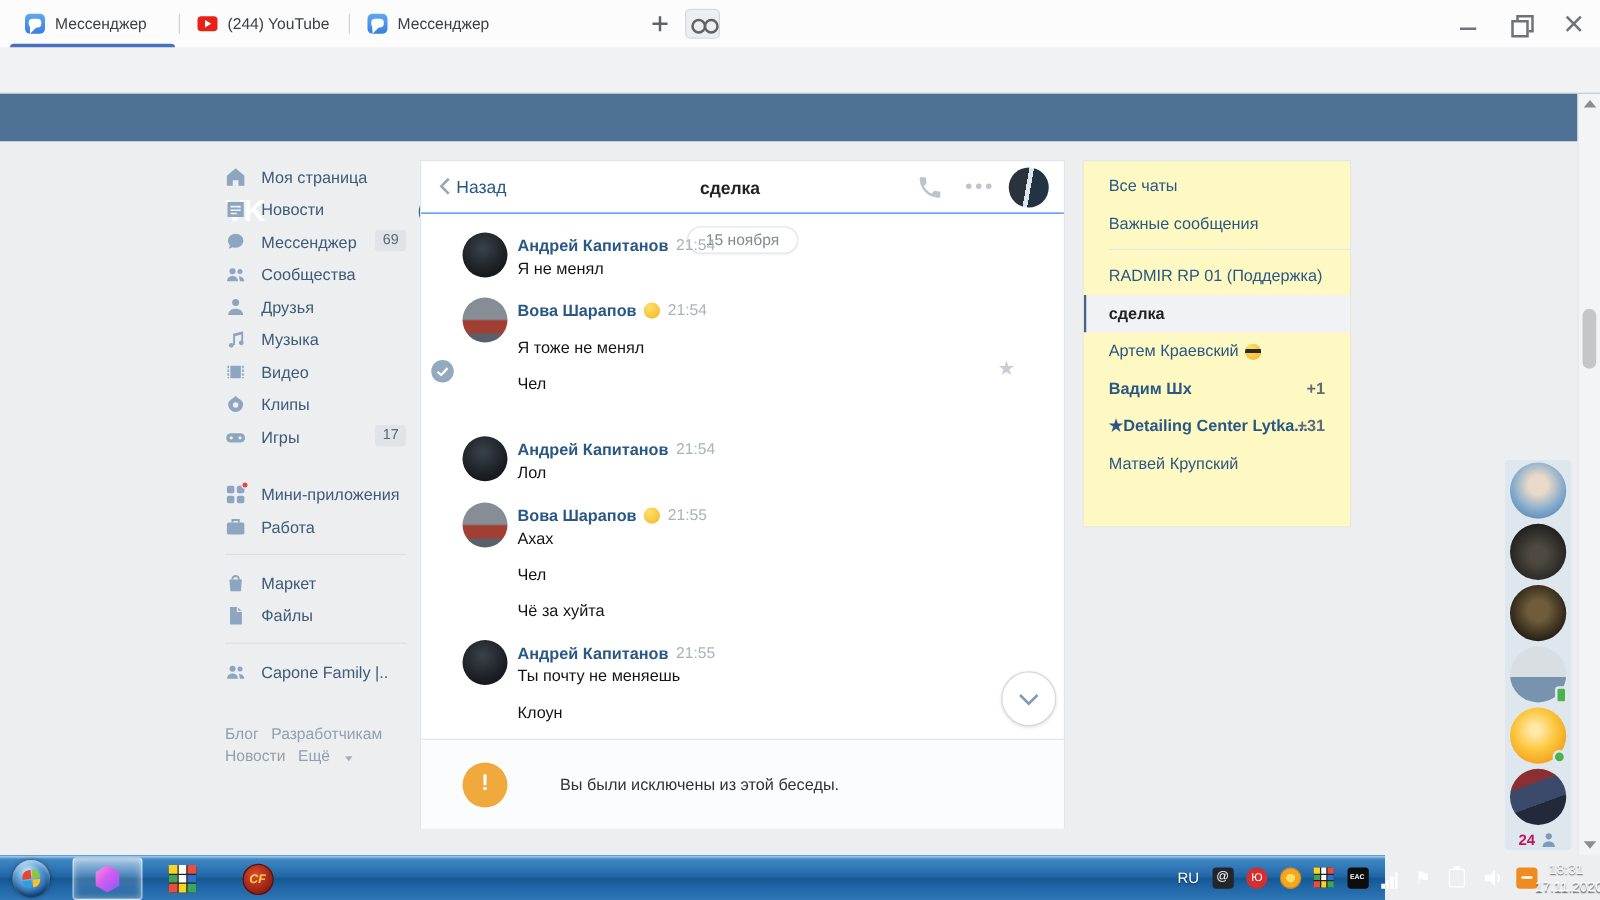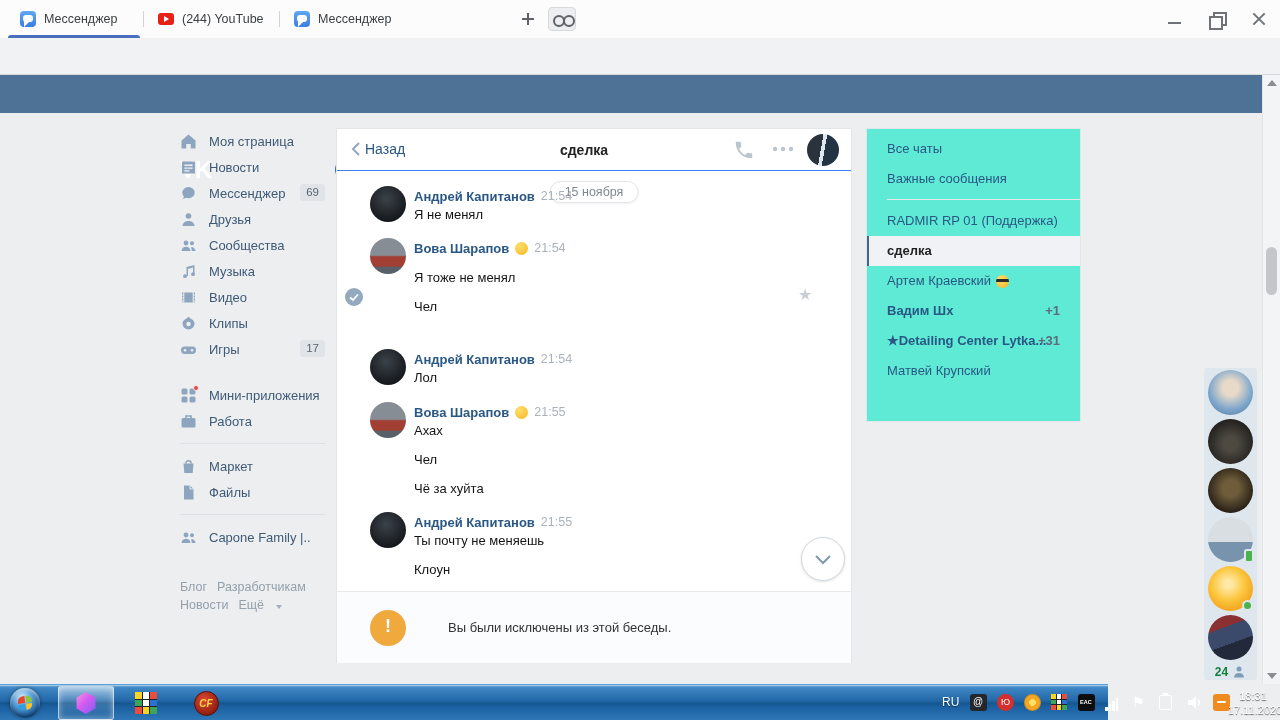--- a/index.html
+++ b/index.html
@@ -95,41 +95,41 @@
   .msg-line.first { margin-top:3px; }
   .sel-check { position:absolute; left:8px; top:117px; width:18px; height:18px; border-radius:50%; background:#93a9be; cursor:pointer; }
   .fav-star { position:absolute; left:461px; top:114px; font-size:16px; color:#c9ced4; cursor:pointer; }
   .scrolldown-btn { position:absolute; left:464px; top:366px; width:44px; height:44px; border-radius:50%; background:#fff; border:1px solid #d3d9de; box-shadow:0 1px 3px rgba(0,0,0,.12); cursor:pointer; }
   .chat-footer { position:absolute; left:0; top:462px; right:0; height:72px; background:#fbfcfd; border-top:1px solid #e7e8ec; display:flex; align-items:center; padding-left:33px; }
   .warn-circle { width:36px; height:36px; border-radius:50%; background:#f0a93c; margin-right:42px; position:relative; flex:0 0 36px; }
   .warn-circle::after { content:"!"; position:absolute; left:0; right:0; top:6px; text-align:center; color:#fff; font-weight:bold; font-size:18px; }
   .banner-text { font-size:13px; color:#333; }
 
   
-  .chat-list { position:absolute; left:866px; top:128px; width:215px; height:294px; background:#5eead4; border:1px solid #e3e6e9; padding-top:5px; }
+  .chat-list { position:absolute; left:866px; top:128px; width:215px; height:294px; background:#fef9c3; border:1px solid #e3e6e9; padding-top:5px; }
   .filter-row { height:30px; line-height:30px; padding-left:20px; color:#2a5885; font-size:13px; cursor:pointer; }
   .list-div { height:1px; background:#e7e8ec; margin:5px 0 6px 20px; }
   .chatrow { height:30px; line-height:30px; padding:0 20px; color:#2a5885; font-size:13px; position:relative; cursor:pointer; white-space:nowrap; overflow:hidden; display:flex; align-items:center; gap:5px; }
   .chatrow .cnt { position:absolute; right:20px; color:#5d6b7b; }
   .chatrow.selected { background:#f0f2f5; color:#222; font-weight:bold; }
   .chatrow.selected::before { content:""; position:absolute; left:0; top:0; bottom:0; width:2px; background:#44658a; }
   .chatrow.unread { font-weight:bold; }
 
   
   .friends { position:absolute; left:1204px; top:368px; width:53px; height:312px; background:#dfe7ee; border-radius:3px; padding-top:2px; }
   .fav { width:45px; height:45px; border-radius:50%; margin:0 auto 4px; position:relative; cursor:pointer; }
   .f1 { background:radial-gradient(circle at 50% 40%, #e8d9c8 22%, #7fa8cc 60%, #4a7296); }
   .f2 { background:radial-gradient(circle at 50% 55%, #4e4a42 20%, #23211e 72%); }
   .f3 { background:radial-gradient(circle at 50% 45%, #6e5c3a 25%, #241d14 75%); }
   .f4 { background:linear-gradient(180deg, #d9dee3 0 55%, #7793ad 55%); }
   .f5 { background:radial-gradient(circle at 45% 40%, #ffe9a8 10%, #fbc63c 45%, #f29d1b 80%); }
   .f6 { background:linear-gradient(160deg, #8a2f32 0 30%, #3b4a6b 30% 60%, #22293a 60%); }
   .mobile-badge { position:absolute; right:-1px; bottom:-1px; width:10px; height:14px; background:#4bb34b; border:2px solid #dfe7ee; border-radius:3px; }
   .online-dot { position:absolute; right:0; bottom:0; width:11px; height:11px; background:#4bb34b; border:2px solid #dfe7ee; border-radius:50%; }
-  .online-count { margin-top:5px; text-align:center; color:#15803d; font-weight:bold; font-size:12px; display:flex; align-items:center; justify-content:center; gap:4px; }
+  .online-count { margin-top:5px; text-align:center; color:#be185d; font-weight:bold; font-size:12px; display:flex; align-items:center; justify-content:center; gap:4px; }
 
   
   .pg-scroll { position:absolute; left:1262px; top:75px; width:18px; height:609px; background:#f3f4f5; border-left:1px solid #e4e5e7; }
   .sb-arrow { position:absolute; left:4px; width:0; height:0; border-left:5px solid transparent; border-right:5px solid transparent; }
   .sb-up { top:5px; border-bottom:6px solid #8a8d91; }
   .sb-dn { bottom:5px; border-top:6px solid #8a8d91; }
   .sb-thumb { position:absolute; left:3px; top:172px; width:11px; height:48px; background:#c4c7ca; border-radius:6px; }
 
   
   .taskbar { position:absolute; left:0; top:684px; width:1108px; height:36px;
@@ -270,36 +270,36 @@
         <svg viewBox="0 0 17 17">
           <path d="M8.5 2a6.2 5.6 0 0 1 0 11.2c-.8 0-1.6-.1-2.3-.4L3 14l.9-2.6A5.4 5.4 0 0 1 2.3 7.6 6.2 5.6 0 0 1 8.5 2z"></path>
         </svg>
       </span>
     <span class="slabel">Мессенджер</span>
     <span class="sbadge">69</span>
   </div>
   <div class="side-item">
     <span class="sicon">
         <svg viewBox="0 0 17 17">
-          <circle cx="8.5" cy="5" r="2.8"></circle>
-          <path d="M2.5 15c.3-3.4 2.7-5 6-5s5.7 1.6 6 5z"></path>
-        </svg>
-      </span>
-    <span class="slabel">Друзья</span>
-  </div>
-  <div class="side-item">
-    <span class="sicon">
-        <svg viewBox="0 0 17 17">
           <circle cx="6" cy="6" r="2.4"></circle>
           <path d="M1.5 14c.3-2.8 2-4.2 4.5-4.2s4.2 1.4 4.5 4.2z"></path>
           <circle cx="12" cy="6.2" r="2"></circle>
           <path d="M11.2 10c2.5.2 4 1.5 4.3 4h-3.6z"></path>
         </svg>
       </span>
     <span class="slabel">Сообщества</span>
+  </div>
+  <div class="side-item">
+    <span class="sicon">
+        <svg viewBox="0 0 17 17">
+          <circle cx="8.5" cy="5" r="2.8"></circle>
+          <path d="M2.5 15c.3-3.4 2.7-5 6-5s5.7 1.6 6 5z"></path>
+        </svg>
+      </span>
+    <span class="slabel">Друзья</span>
   </div>
   <div class="side-item">
     <span class="sicon">
         <svg viewBox="0 0 17 17">
           <path d="M6.5 13V4l8-2v9h-1.5V4.6l-5 1.3V13z"></path>
           <circle cx="5" cy="13.2" r="1.9"></circle>
           <circle cx="13" cy="11.2" r="1.9"></circle>
         </svg>
       </span>
     <span class="slabel">Музыка</span>

